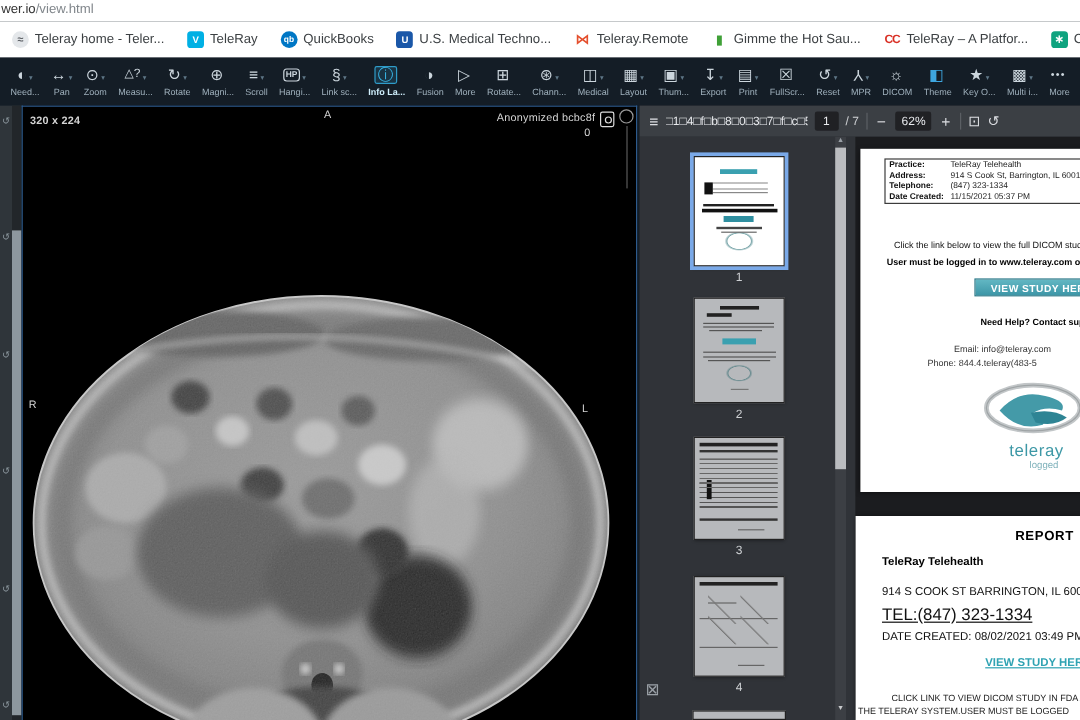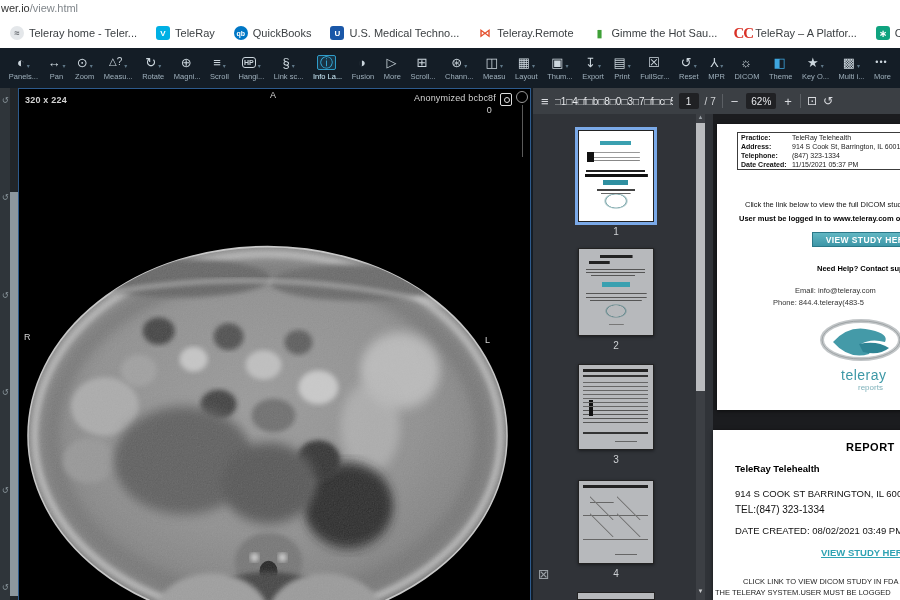--- a/index.html
+++ b/index.html
@@ -16,35 +16,35 @@
     display:flex; align-items:center; gap:19px; padding-left:10px; }
   .bm { display:flex; align-items:center; gap:5px; font-size:11px; color:#3c4043; white-space:nowrap; cursor:pointer; }
   .fav { width:14px; height:14px; border-radius:3px; display:flex; align-items:center; justify-content:center;
     font-size:8px; font-weight:bold; color:#fff; flex:0 0 auto; }
   [data-icon="bookmark-teleray-home"] .fav { background:#e4e7ea; color:#5f6368; border-radius:50%; font-size:9px; }
   [data-icon="bookmark-teleray"] .fav { background:#00b0e4; }
   [data-icon="bookmark-quickbooks"] .fav { background:#0077c5; border-radius:50%; font-size:7px; }
   [data-icon="bookmark-us-medical"] .fav { background:#1a57a8; }
   [data-icon="bookmark-teleray-remote"] .fav { background:transparent; color:#e4502e; font-size:12px; }
   [data-icon="bookmark-hot-sauce"] .fav { background:#fff; color:#3fa037; font-size:11px; }
-  [data-icon="bookmark-teleray-platform"] .fav { background:transparent; color:#d93025; font-size:15px; letter-spacing:-1px;font-family:Liberation Serif, serif; }
+  [data-icon="bookmark-teleray-platform"] .fav { background:transparent; color:#d93025; font-size:10px; letter-spacing:-1px; }
   [data-icon="bookmark-chatgpt"] .fav { background:#0fa37f; font-size:10px; }
 
   
   .main-toolbar { position:absolute; left:0; top:48px; width:900px; height:40px; background:#141d26;
     display:flex; align-items:stretch; padding:3px 4px 4px; }
   .tb-item { flex:1 0 auto; display:flex; flex-direction:column; align-items:center; justify-content:center;
     gap:2px; min-width:22px; cursor:pointer; }
   .tb-top { display:flex; align-items:center; height:16px; }
   .tb-ico { font-size:13px; color:#ccd6dd; line-height:1; }
   .tb-caret { font-size:6px; color:#5f7787; margin-left:2px; align-self:flex-end; padding-bottom:1px; }
   .tb-label { font-size:7.5px; color:#9fb0bc; white-space:nowrap; }
   .tb-item[data-state="active"] .tb-ico { color:#39b7e8; border:1px solid #2f9cc9; background:rgba(57,183,232,.15);
     border-radius:2px; padding:0 2px; }
-  .tb-item[data-state="active"] .tb-label { color:#cfeefb; }
+  .tb-item[data-state="active"] .tb-label { color:#cfeefb;font-weight:bold; }
   [data-icon="toolbar-theme"] .tb-ico { color:#3ea6df; }
   [data-icon="toolbar-hanging-protocol"] .tb-ico { font-size:7px; font-weight:bold; border:1.5px solid #ccd6dd; border-radius:3px; padding:1px 1px; }
   [data-icon="toolbar-mpr"] .tb-ico { display:inline-block; transform:rotate(180deg); }
   [data-icon="toolbar-more"] .tb-ico { font-size:9px; letter-spacing:1px; }
   [data-icon="toolbar-measure"] .tb-ico { font-size:10px; }
 
   
   .left-rail { position:absolute; left:0; top:88px; width:18px; height:512px; background:#2f353a; }
   .rail-icons { position:absolute; left:0; top:0; width:10px; height:100%; display:flex; flex-direction:column;
     justify-content:space-between; align-items:center; padding:8px 0; }
@@ -169,21 +169,21 @@
     justify-content:center; letter-spacing:.4px; cursor:pointer; }
   .p1-help { left:100px; top:140px; font-size:7.5px; font-weight:bold; color:#000; }
   .p1-email { left:78px; top:162px; font-size:7.5px; color:#333;text-align:center; }
   .p1-phone { left:56px; top:174px; font-size:7.5px; color:#333; }
   .p1-logo { left:102px; top:194px; width:84px; height:46px; }
   .p1-brand { left:124px; top:243px; font-size:14px; color:#3d98a6; letter-spacing:.5px; }
   .p1-brand-sub { left:141px; top:259px; font-size:8px; color:#7fb2bb; }
   .p2-title { left:133px; top:11px; font-size:11px; font-weight:bold; color:#000; letter-spacing:.5px; }
   .p2-name { left:22px; top:33px; font-size:9.5px; font-weight:bold; color:#000; }
   .p2-addr { left:22px; top:58px; font-size:9.5px; color:#111; }
-  .p2-tel { left:22px; top:74px; font-size:10px; color:#111; }
+  .p2-tel { left:22px; top:74px; font-size:14px; color:#111;text-decoration:underline; }
   .p2-date { left:22px; top:95px; font-size:9.5px; color:#111; }
   .p2-link { left:108px; top:117px; font-size:9.5px; font-weight:bold; color:#2fa3b3; text-decoration:underline; cursor:pointer; }
   .p2-f1 { left:30px; top:147px; font-size:7.5px; color:#222; }
   .p2-f2 { left:2px; top:158px; font-size:7.5px; color:#222; }
 </style>
 </head>
 <body>
 
 <div id="app">
 
@@ -229,21 +229,21 @@
       </div>
     </div>
 
   <div class="main-toolbar">
 
   <div class="tb-item" data-icon="toolbar-window-level" data-state="">
         <div class="tb-top">
           <span class="tb-ico">◐</span>
           <span class="tb-caret">▾</span>
         </div>
-        <span class="tb-label">Panels...</span>
+        <span class="tb-label">Need...</span>
       </div>
       <div class="tb-item" data-icon="toolbar-pan" data-state="">
         <div class="tb-top">
           <span class="tb-ico">↔</span>
           <span class="tb-caret">▾</span>
         </div>
         <span class="tb-label">Pan</span>
       </div>
       <div class="tb-item" data-icon="toolbar-zoom" data-state="">
         <div class="tb-top">
@@ -313,35 +313,35 @@
           <span class="tb-ico">▷</span>
           <span class="tb-caret"></span>
         </div>
         <span class="tb-label">More</span>
       </div>
       <div class="tb-item" data-icon="toolbar-montage" data-state="">
         <div class="tb-top">
           <span class="tb-ico">⊞</span>
           <span class="tb-caret"></span>
         </div>
-        <span class="tb-label">Scroll...</span>
+        <span class="tb-label">Rotate...</span>
       </div>
       <div class="tb-item" data-icon="toolbar-channels" data-state="">
         <div class="tb-top">
           <span class="tb-ico">⊛</span>
           <span class="tb-caret">▾</span>
         </div>
         <span class="tb-label">Chann...</span>
       </div>
       <div class="tb-item" data-icon="toolbar-panels" data-state="">
         <div class="tb-top">
           <span class="tb-ico">◫</span>
           <span class="tb-caret">▾</span>
         </div>
-        <span class="tb-label">Measu</span>
+        <span class="tb-label">Medical</span>
       </div>
       <div class="tb-item" data-icon="toolbar-layout" data-state="">
         <div class="tb-top">
           <span class="tb-ico">▦</span>
           <span class="tb-caret">▾</span>
         </div>
         <span class="tb-label">Layout</span>
       </div>
       <div class="tb-item" data-icon="toolbar-thumbnails" data-state="">
         <div class="tb-top">
@@ -590,21 +590,21 @@
         <div class="abs p1-help">Need Help? Contact supp</div>
         <div class="abs p1-email">Email: info@teleray.com</div>
         <div class="abs p1-phone">Phone: 844.4.teleray(483-5</div>
         <svg class="abs p1-logo" viewBox="0 0 84 46">
           <ellipse cx="42" cy="22" rx="39" ry="19" fill="#ffffff" stroke="#c2c6c8" stroke-width="4"></ellipse>
           <ellipse cx="42" cy="22" rx="39" ry="19" fill="none" stroke="#9fa4a6" stroke-width="1"></ellipse>
           <path d="M14 24 Q30 6 52 12 Q70 16 66 24 Q52 20 42 26 Q56 28 50 36 Q30 42 14 24Z" fill="#449aa8"></path>
           <path d="M40 26 Q58 22 70 30 Q60 38 44 34Z" fill="#2e8494"></path>
         </svg>
         <div class="abs p1-brand">teleray</div>
-        <div class="abs p1-brand-sub">reports</div>
+        <div class="abs p1-brand-sub">logged</div>
       </div>
 
       <div class="sheet sheet2">
         <div class="abs p2-title">REPORT</div>
         <div class="abs p2-name">TeleRay Telehealth</div>
         <div class="abs p2-addr">914 S COOK ST BARRINGTON, IL 60010</div>
         <div class="abs p2-tel">TEL:(847) 323-1334</div>
         <div class="abs p2-date">DATE CREATED: 08/02/2021 03:49 PM</div>
         <div class="abs p2-link">VIEW STUDY HERE</div>
         <div class="abs p2-f1">CLICK LINK TO VIEW DICOM STUDY IN FDA A</div>

